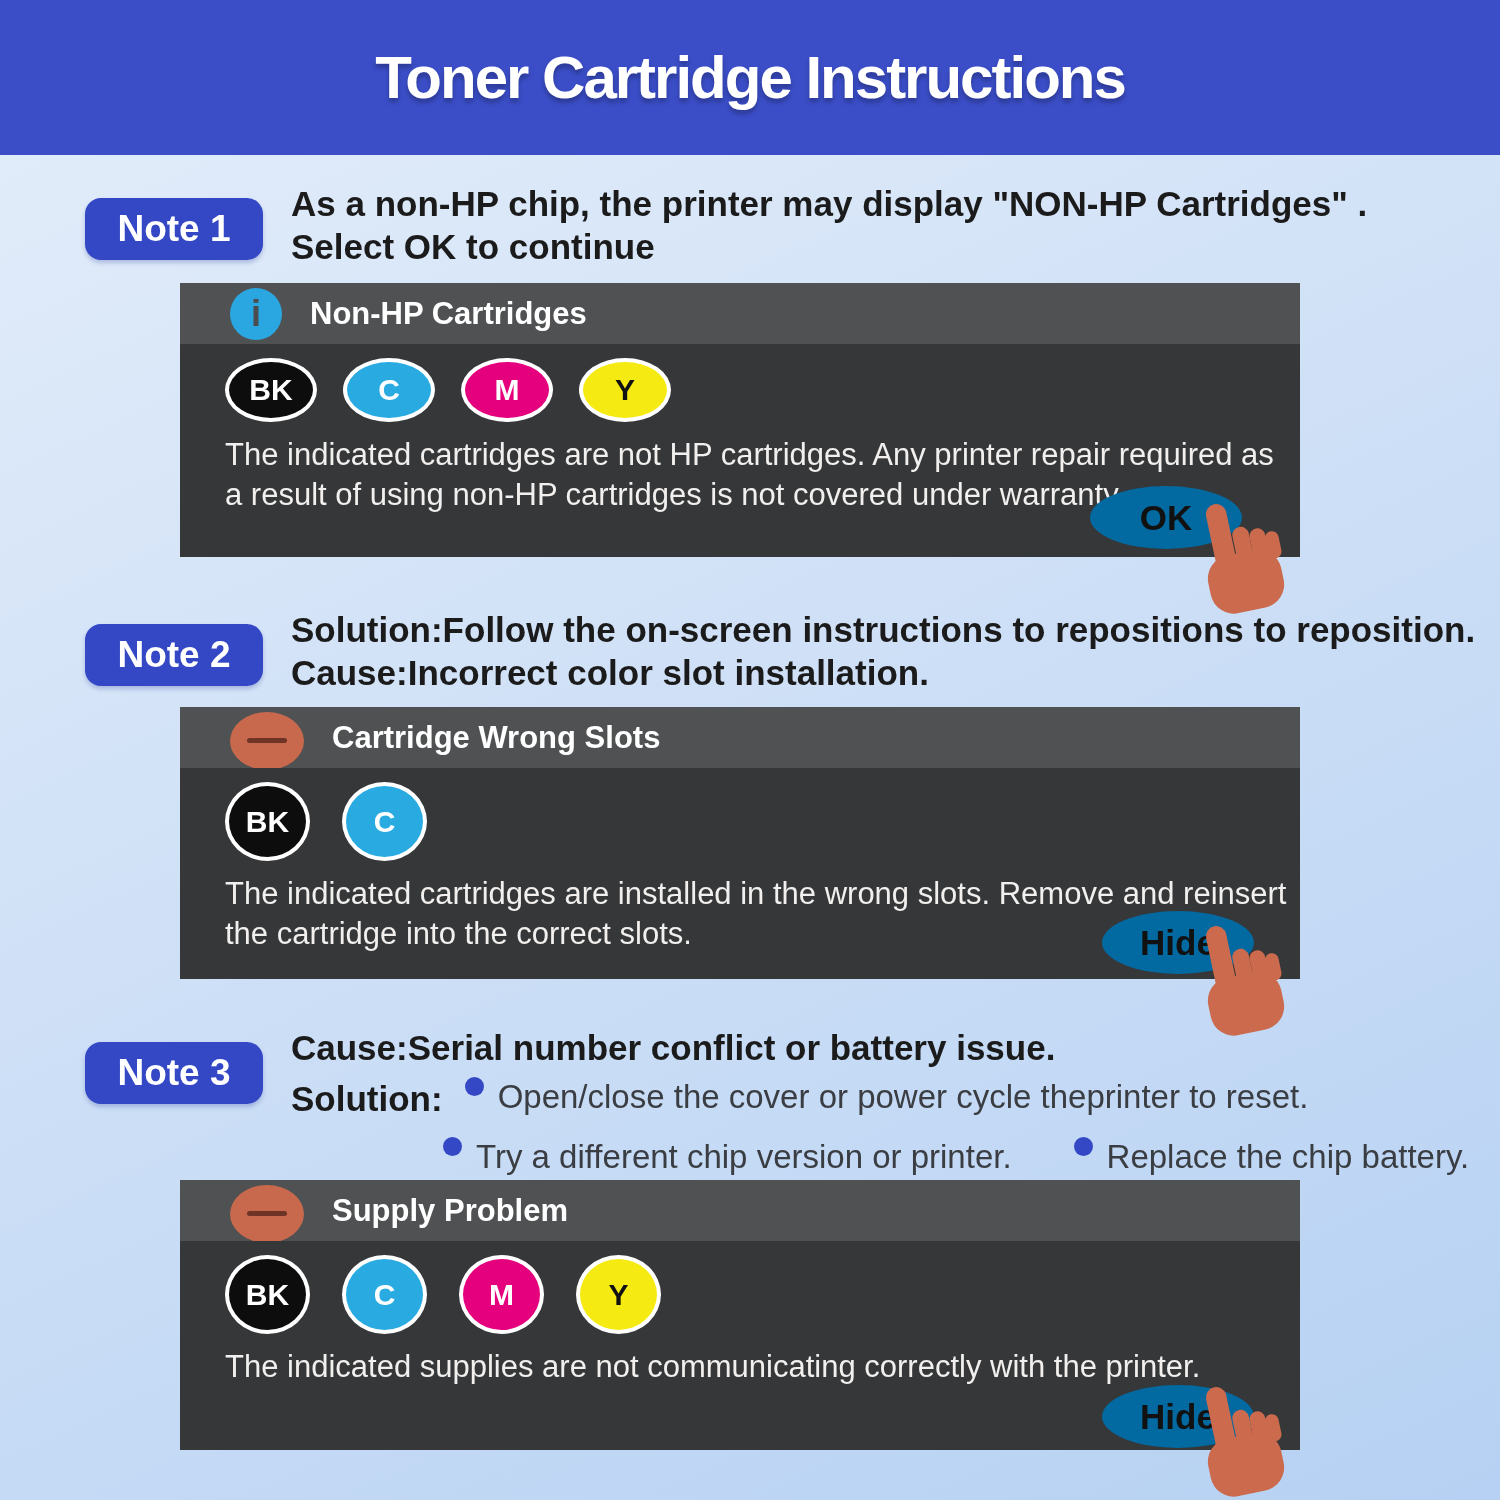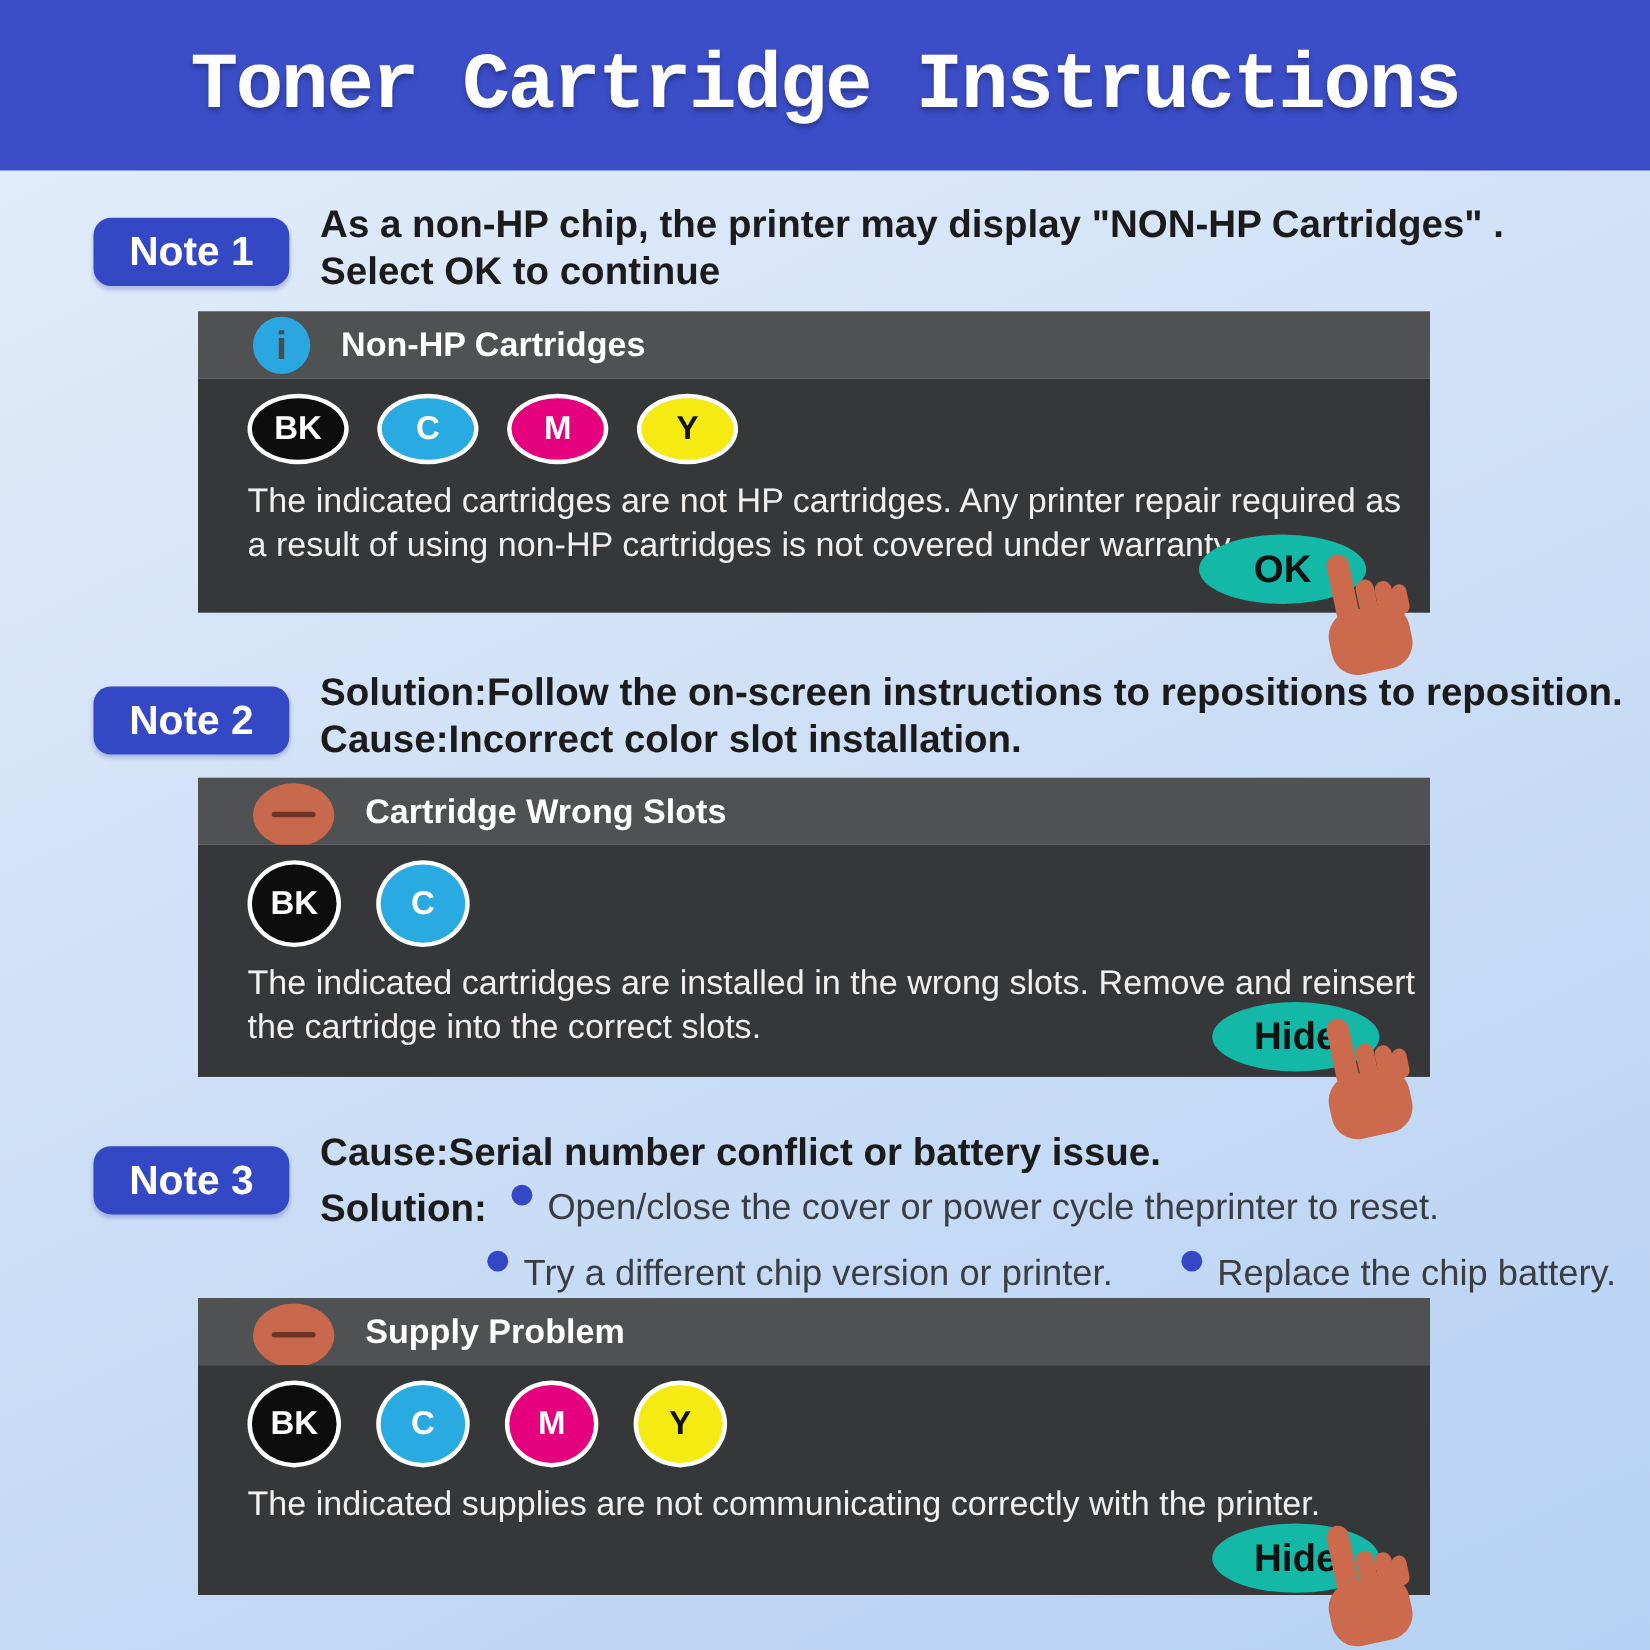--- a/index.html
+++ b/index.html
@@ -9,22 +9,22 @@
     font-family:"Liberation Sans", sans-serif;
     background:linear-gradient(155deg,#e4eefa 0%,#d2e2f7 40%,#b6d1f3 100%);
   }
 
   
   .banner {
     position:absolute; top:0; left:0; width:1500px; height:155px;
     background:#3b4ec8; display:flex; align-items:center; justify-content:center;
   }
   .banner h1 {
-    color:#fff; font-size:72px; font-weight:bold; letter-spacing:-2px;
-    text-shadow:0 4px 5px rgba(0,0,0,.28); white-space:nowrap;font-family:Liberation Mono, monospace;
+    color:#fff; font-size:60px; font-weight:bold; letter-spacing:-2px;
+    text-shadow:0 4px 5px rgba(0,0,0,.28); white-space:nowrap;
   }
 
   
   .note-row { position:absolute; left:85px; display:flex; align-items:flex-start; }
   .note-badge {
     background:#3448c5; color:#fff; font-weight:bold; font-size:37px;
     width:178px; height:62px; border-radius:16px; flex:0 0 auto;
     display:flex; align-items:center; justify-content:center;
     box-shadow:0 3px 4px rgba(30,50,150,.25);
     margin-top:16px;
@@ -82,21 +82,21 @@
   .cart[data-color="black"]   { background:#0d0d0d; color:#fff; }
   .cart[data-color="cyan"]    { background:#29abe2; color:#fff; }
   .cart[data-color="magenta"] { background:#e5007d; color:#fff; }
   .cart[data-color="yellow"]  { background:#f5eb13; color:#111; }
 
   .panel-text { margin-top:13px; color:#f1f0ee; font-size:31px; line-height:1.3; font-weight:normal; }
   .panel-text .line { display:block; white-space:nowrap; }
 
   .pill-button {
     position:absolute; right:58px; bottom:8px; width:152px; height:63px;
-    background:#14b8a6; border:none; border-radius:50%;
+    background:#0369a1; border:none; border-radius:50%;
     font-family:"Liberation Sans", sans-serif;
     font-size:35px; font-weight:bold; color:#111; cursor:pointer;
     display:flex; align-items:center; justify-content:center;
   }
   .panel2 .pill-button { right:46px; bottom:5px; }
   .panel3 .pill-button { right:46px; bottom:2px; }
 
   .hand { position:absolute; right:14px; bottom:-60px; width:94px; height:118px; z-index:3; }
 </style>
 </head>

